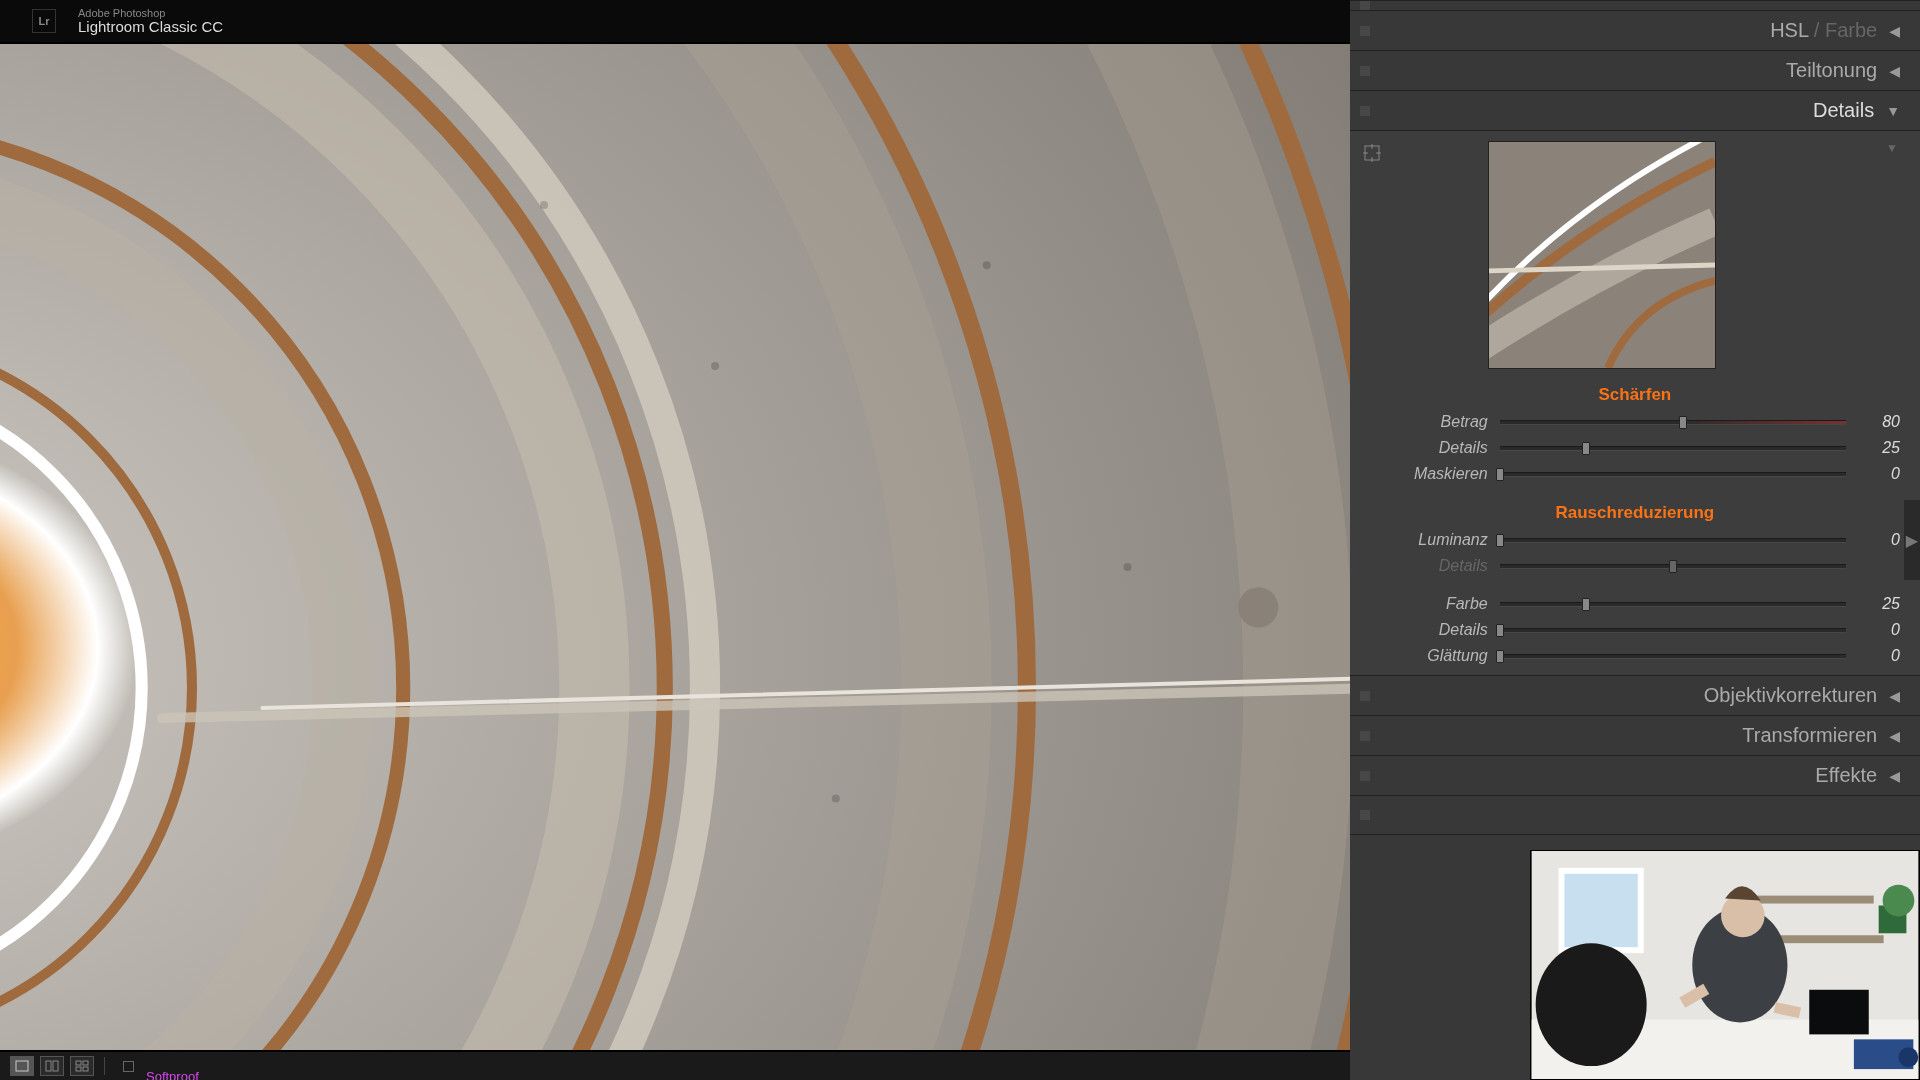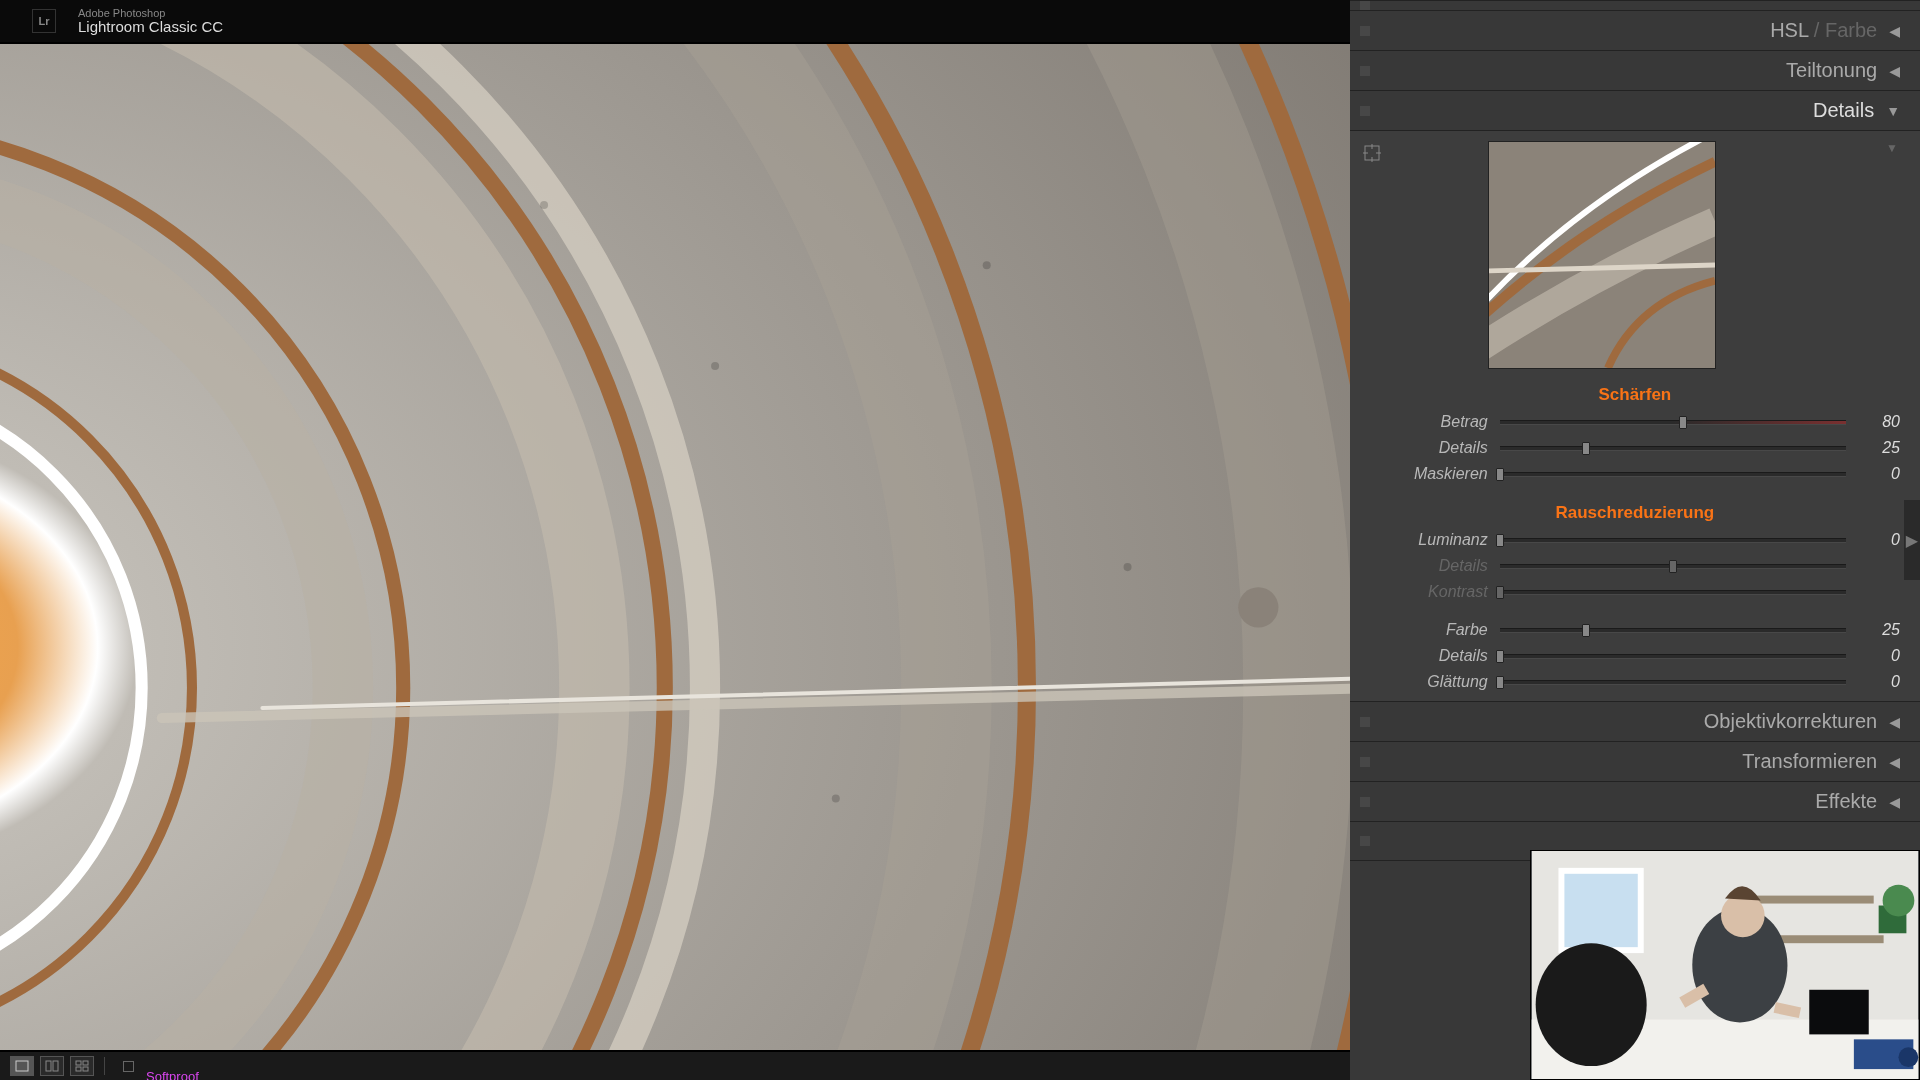--- a/index.html
+++ b/index.html
@@ -212,27 +212,20 @@
         </div>
         <span class="slider-value">0</span>
       </div>
     <div class="slider-row disabled">
         <span class="slider-label">Details</span>
         <div class="slider-track">
           <div class="slider-handle" style="left: 50%;"></div>
         </div>
         <span class="slider-value"></span>
       </div>
-    <div class="slider-row disabled">
-        <span class="slider-label">Kontrast</span>
-        <div class="slider-track">
-          <div class="slider-handle" style="left: 0%;"></div>
-        </div>
-        <span class="slider-value"></span>
-      </div>
 
     <div style="height:12px;"></div>
     <div class="slider-row">
         <span class="slider-label">Farbe</span>
         <div class="slider-track">
           <div class="slider-handle" style="left: 25%;"></div>
         </div>
         <span class="slider-value">25</span>
       </div>
     <div class="slider-row">

